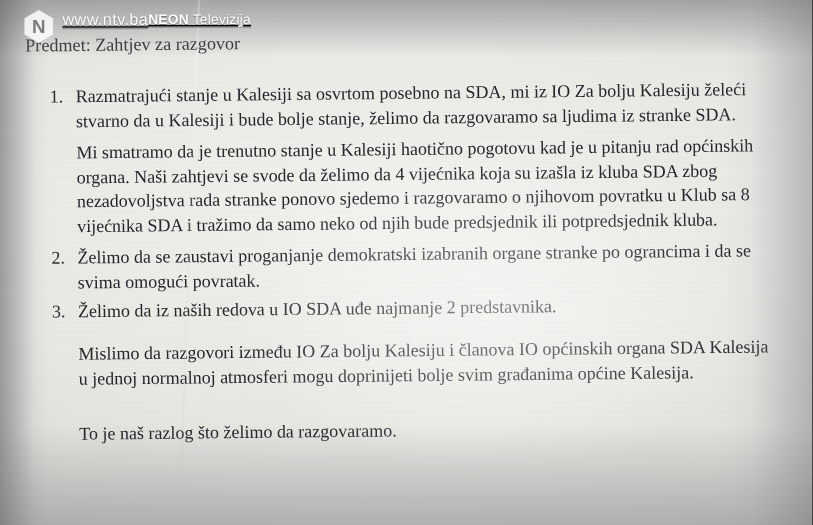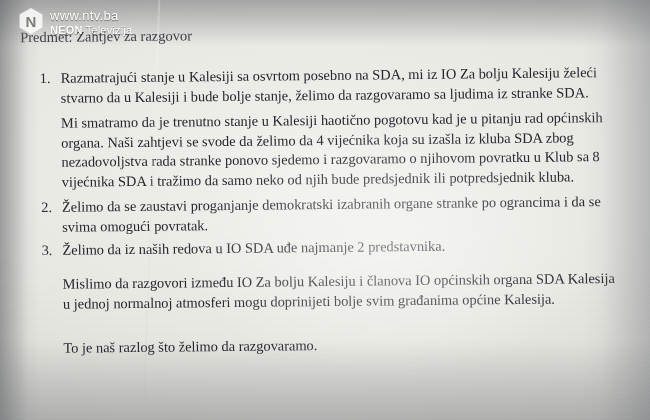--- a/index.html
+++ b/index.html
@@ -95,23 +95,24 @@
     display: flex;
     align-items: center;
     justify-content: center;
     font-family: "Liberation Sans", sans-serif;
     font-weight: bold;
     font-size: 15px;
     color: #7d7d78;
   }
   .wm-text {
     display: flex;
-    flex-direction: column;
+    flex-direction: row;
     line-height: 1.05;
     padding-top: 1px;
+    text-decoration: underline;
   }
   .wm-url {
     font-family: "Liberation Sans", sans-serif;
     font-size: 13px;
     color: #ffffff;
     letter-spacing: .3px;
     text-shadow: 0 1px 1px rgba(0,0,0,0.45);
   }
   .wm-sub {
     font-family: "Liberation Sans", sans-serif;

